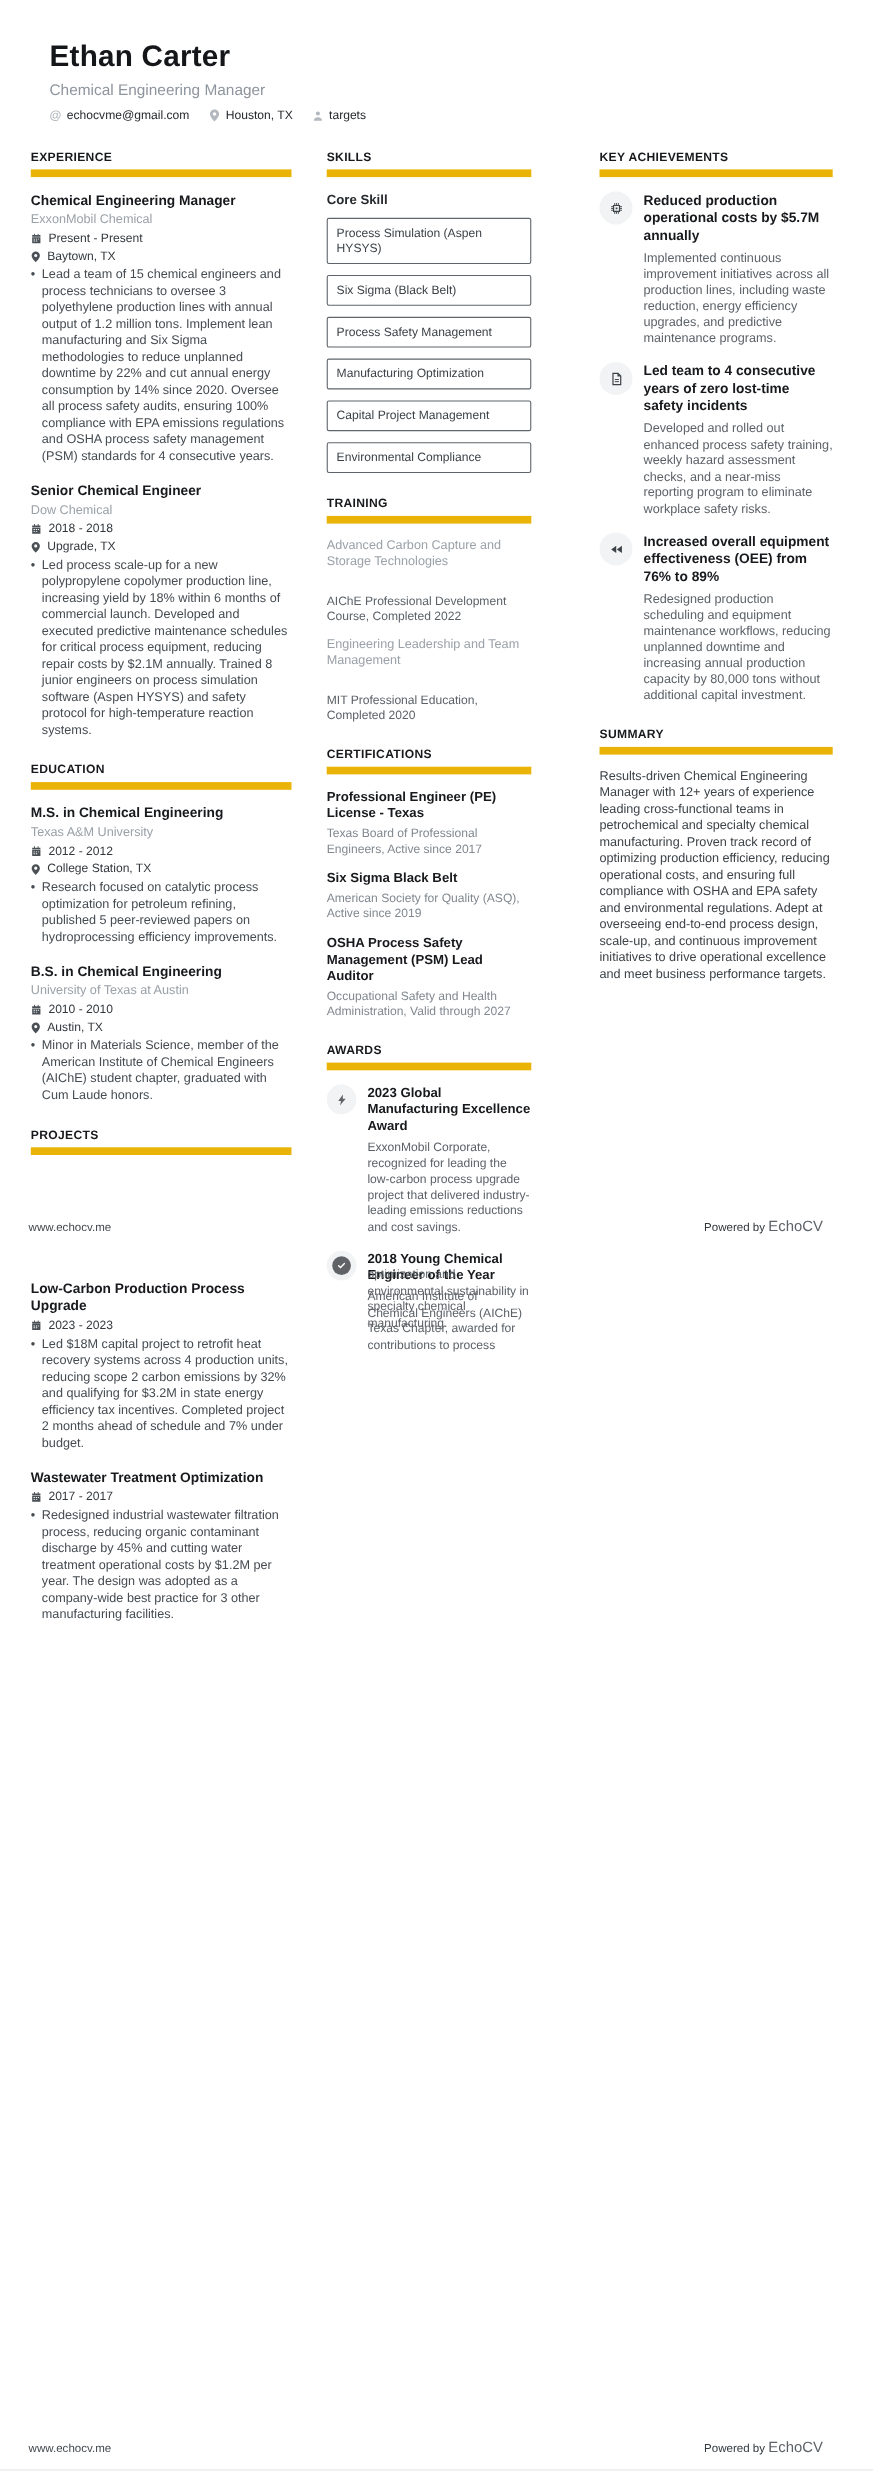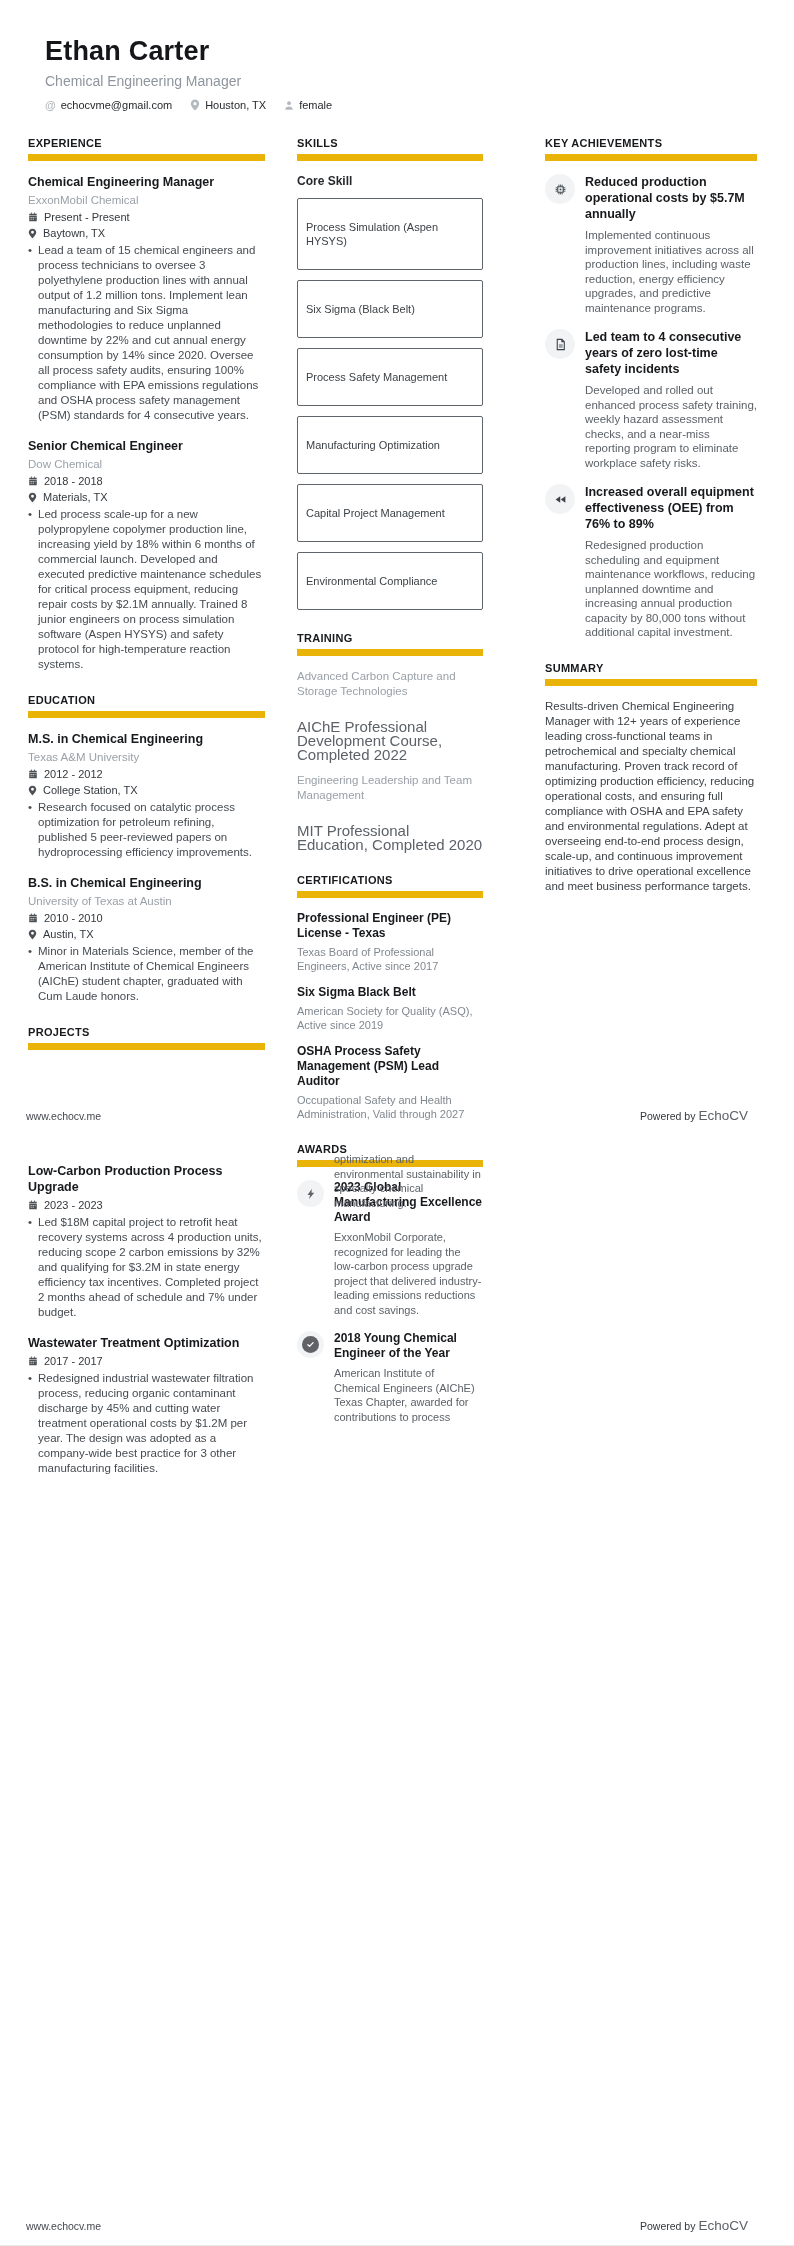--- a/index.html
+++ b/index.html
@@ -27,25 +27,25 @@
   
   .jtitle{font-size:12.5px;font-weight:700;color:#17191c;line-height:16px;margin-bottom:4px;}
   .jcompany{font-size:11.5px;color:#9aa1a8;margin-bottom:5px;}
   .meta{display:flex;align-items:center;gap:6px;font-size:11px;color:#33383d;margin-bottom:4px;}
   .micon{color:#4a5055;display:inline-flex;}
   .bullet{display:flex;gap:6px;font-size:11.5px;line-height:15px;color:#454b51;margin-top:3px;}
   .bullet::before{content:"•";color:#454b51;flex:0 0 auto;}
   .entry{margin-bottom:15px;}
   
   .group-label{font-size:12px;font-weight:600;color:#26292d;margin-bottom:10px;}
-  .chip{border:1px solid #5f656b;border-radius:2px;padding:21px 8px;font-size:11px;
+  .chip{border:1px solid #5f656b;border-radius:2px;padding:6px 8px;font-size:11px;
         line-height:14px;color:#3c4247;margin-bottom:10px;}
   
   .tname{font-size:11.5px;color:#9aa1a8;line-height:15px;margin-bottom:3px;}
-  .tdetail{font-size:15px;color:#5c6268;line-height:14px;margin-bottom:11px;margin-top:21px;}
+  .tdetail{font-size:11px;color:#5c6268;line-height:14px;margin-bottom:11px;margin-top:21px;}
   .certname{font-size:12px;font-weight:700;color:#17191c;line-height:15px;margin-bottom:4px;}
   .certdetail{font-size:11px;color:#81888f;line-height:14px;margin-bottom:12px;}
   
   .arow{display:flex;gap:10px;margin-bottom:14px;}
   .badge{flex:0 0 auto;border-radius:50%;background:#f1f3f4;display:flex;
          align-items:center;justify-content:center;color:#5f6368;}
   .badge.sm{width:27px;height:27px;}
   .badge.lg{width:30px;height:30px;color:#3c4247;}
   .badge-dark{width:17px;height:17px;border-radius:50%;background:#5f6368;display:flex;
               align-items:center;justify-content:center;}
@@ -84,21 +84,21 @@
         </span>
         <span>Houston, TX</span>
       </span>
       <span class="contact">
         <span class="cicon">
           <svg width="10" height="11" viewBox="0 0 24 24">
               <circle cx="12" cy="6.5" r="4.5" fill="currentColor"></circle>
               <path fill="currentColor" d="M3 22c0-5 4.5-7.5 9-7.5s9 2.5 9 7.5z"></path>
             </svg>
         </span>
-        <span>female</span>
+        <span>targets</span>
       </span>
     </div>
   </div>
 
   <div class="col c1">
 
     <div class="sec">
       <div class="sec-h">EXPERIENCE</div>
 
       <div class="entry">
@@ -135,21 +135,21 @@
               </svg>
           </span>
           <span>2018 - 2018</span>
         </div>
         <div class="meta">
           <span class="micon">
             <svg width="9" height="11" viewBox="0 0 24 28">
                 <path fill="currentColor" d="M12 1C6.5 1 2 5.4 2 10.8 2 18 12 27 12 27s10-9 10-16.2C22 5.4 17.5 1 12 1zm0 13.5a3.8 3.8 0 1 1 0-7.6 3.8 3.8 0 0 1 0 7.6z"></path>
               </svg>
           </span>
-          <span>Materials, TX</span>
+          <span>Upgrade, TX</span>
         </div>
         <div class="bullet">
           <span>Led process scale-up for a new polypropylene copolymer production line, increasing yield by 18% within 6 months of commercial launch. Developed and executed predictive maintenance schedules for critical process equipment, reducing repair costs by $2.1M annually. Trained 8 junior engineers on process simulation software (Aspen HYSYS) and safety protocol for high-temperature reaction systems.</span>
         </div>
       </div>
     </div>
 
     <div class="sec">
       <div class="sec-h">EDUCATION</div>
 

